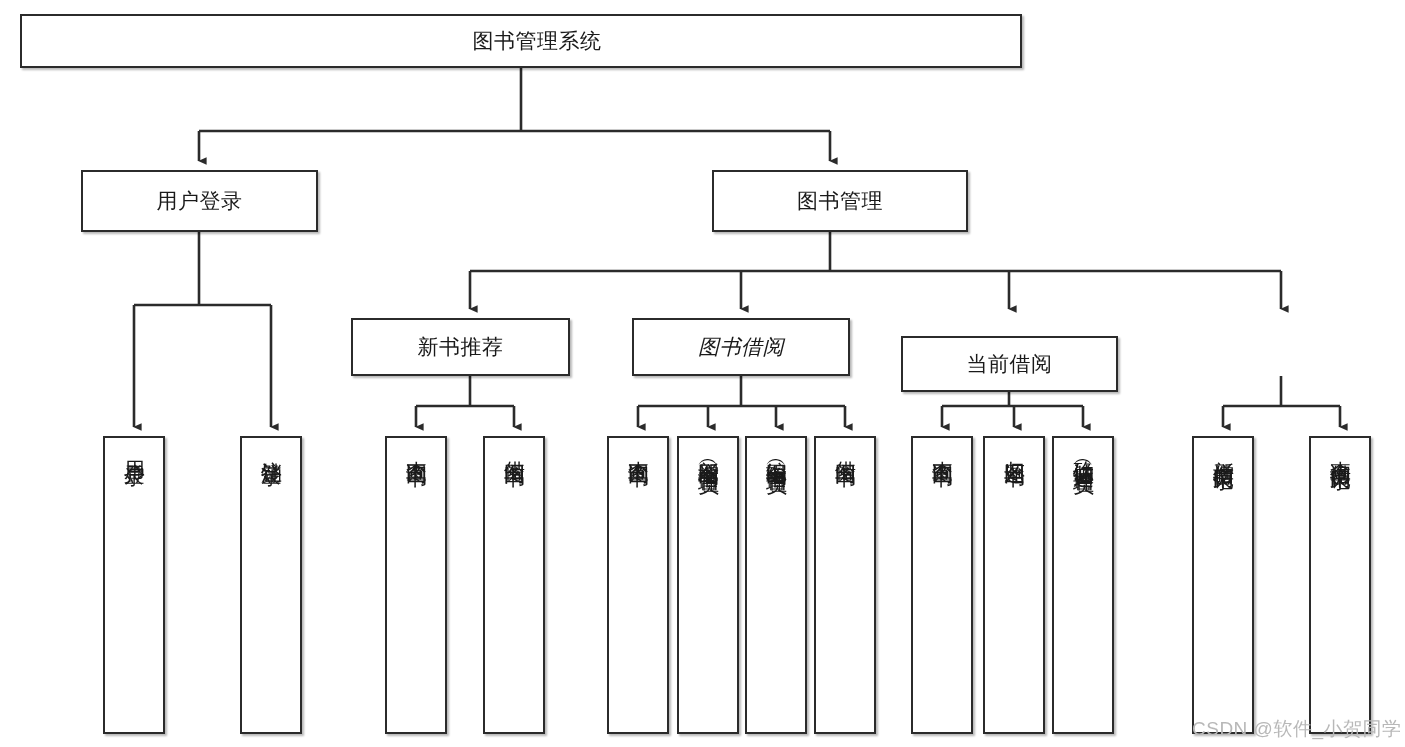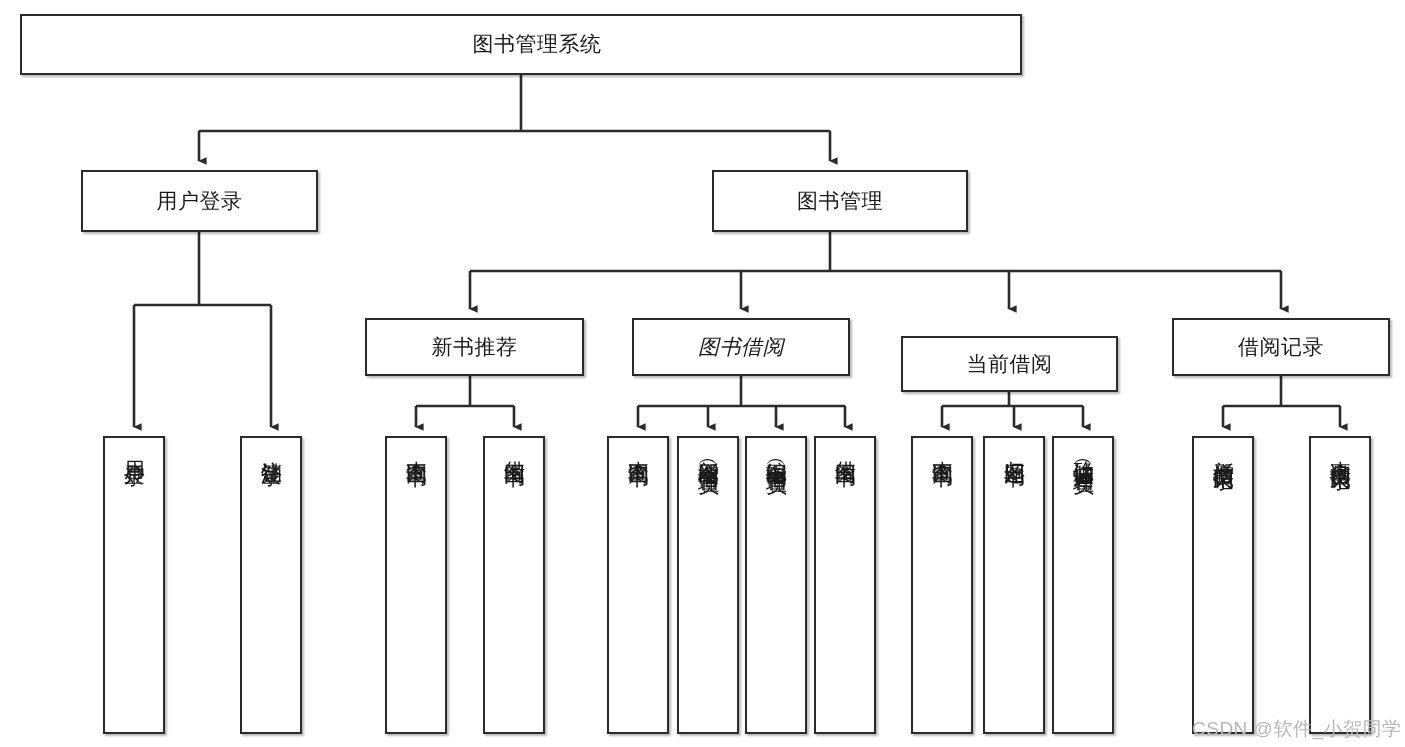--- a/index.html
+++ b/index.html
@@ -126,43 +126,40 @@
     </g>
 
     <g stroke="#2b2b2b" stroke-width="2.6" fill="none">
       <path d="M1281,376 L1281,406"></path>
       <path d="M1223,406 L1340,406"></path>
       <path d="M1223,406 L1223,427" marker-end="url(#arrowhead)"></path>
       <path d="M1340,406 L1340,427" marker-end="url(#arrowhead)"></path>
     </g>
   </svg>
 
-  <div class="node-box" style="left:20px; top:14px; width:1002px; height:61px;padding-left:32px;">
+  <div class="node-box" style="left:20px; top:14px; width:1002px; height:54px;padding-left:32px;">
     <span class="node-label">图书管理系统</span>
   </div>
 
   <div class="node-box" style="left:81px; top:170px; width:237px; height:62px;">
     <span class="node-label">用户登录</span>
   </div>
   <div class="node-box" style="left:712px; top:170px; width:256px; height:62px;">
     <span class="node-label">图书管理</span>
   </div>
 
-  <div class="node-box" style="left:365px; top:318px; width:219px; height:58px;">
+  <div class="node-box" style="left:351px; top:318px; width:219px; height:58px;">
     <span class="node-label">新书推荐</span>
   </div>
   <div class="node-box" style="left:632px; top:318px; width:218px; height:58px;font-style:italic;">
     <span class="node-label">图书借阅</span>
   </div>
   <div class="node-box" style="left:901px; top:336px; width:217px; height:56px;">
     <span class="node-label">当前借阅</span>
   </div>
-  <div class="node-box" style="left:1172px; top:318px; width:218px; height:58px;">
-    <span class="node-label">借阅记录</span>
-  </div>
 
   <div class="node-box vertical" style="left:103px; top:436px; width:62px; height:298px;">
     <span class="node-label">用户登录</span>
   </div>
   <div class="node-box vertical" style="left:240px; top:436px; width:62px; height:298px;">
     <span class="node-label">注销登录</span>
   </div>
 
   <div class="node-box vertical" style="left:385px; top:436px; width:62px; height:298px;">
     <span class="node-label">查询图书</span>

